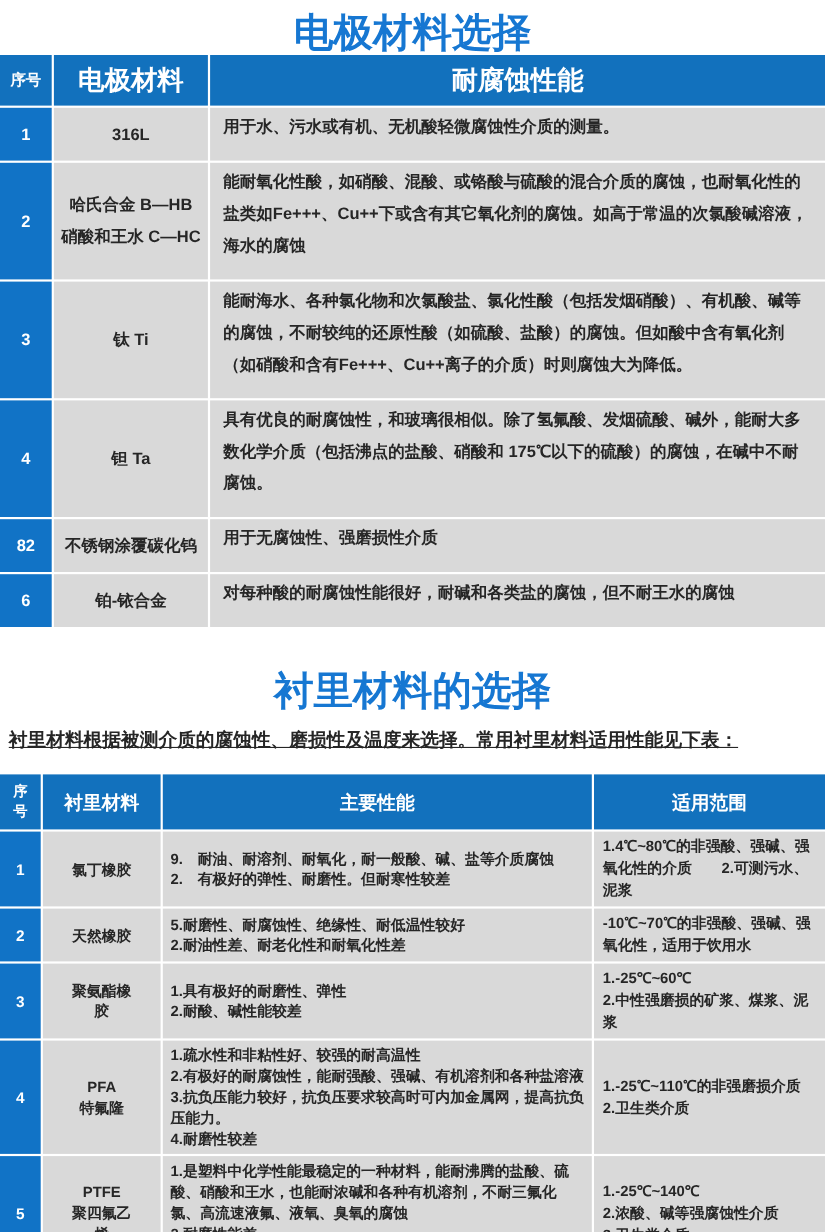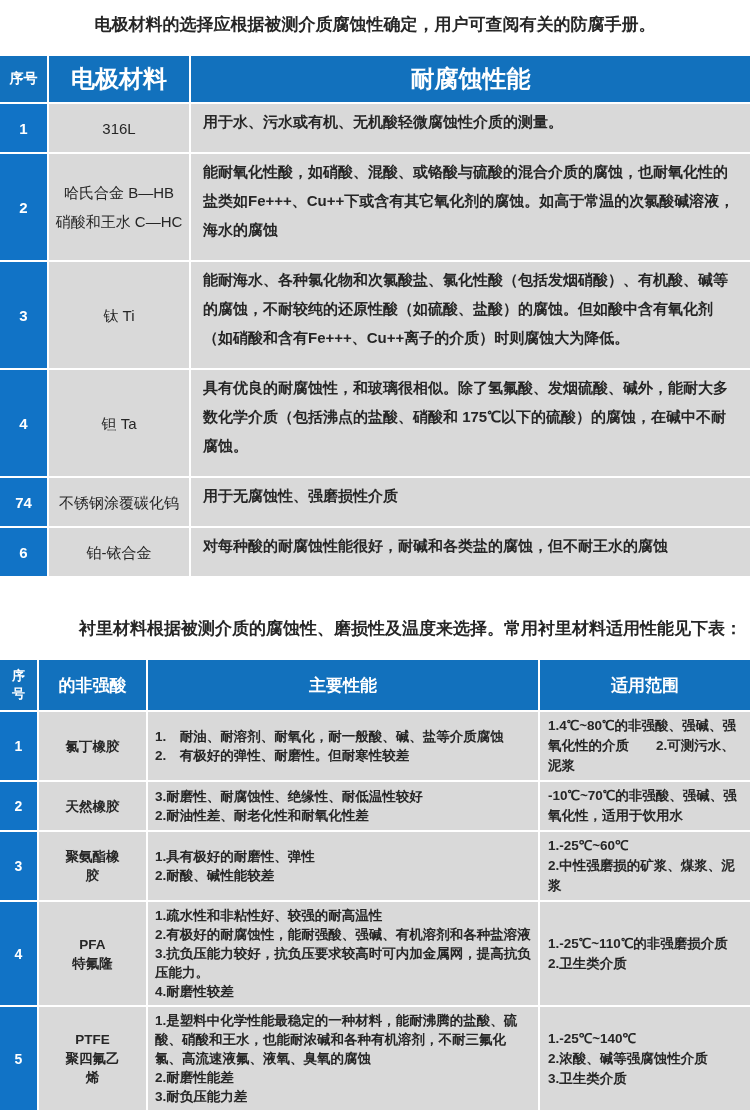--- a/index.html
+++ b/index.html
@@ -12,36 +12,36 @@
 
   .sec-title {
     text-align:center; color:#1677d2; font-weight:bold;
     font-size:36px; line-height:40px; margin:0; padding-top:10px;
   }
   .sec-sub {
     font-size:17px; line-height:22px; font-weight:bold;
     margin:14px 0 20px 0;
   }
   .sub-center { text-align:center; }
-  .sub-left { text-align:right; padding:0 8px; }
+  .sub-left { text-align:left; padding:0 8px;text-decoration:underline; }
 
   .tbl { display:grid; gap:2px; background:#ffffff; width:750px; }
   .t1 { grid-template-columns:47px 140px 1fr; }
   .t2 { grid-template-columns:37px 107px 390px 1fr; }
 
   .cell { background:#d9d9d9; display:flex; align-items:center; }
   .hdr  { background:#1271bd; color:#ffffff; justify-content:center; font-weight:bold; }
   .seq  { background:#1173c6; color:#ffffff; justify-content:center; font-weight:bold; }
 
   
   .t1 .hdr { min-height:46px; font-size:24px; }
   .t1 .hdr-seq { font-size:14px; }
   .t1 .seq { font-size:15px; min-height:26px; }
   .t1 .mat {
-    justify-content:center; text-align:center; font-size:15px; font-weight:400;
+    justify-content:center; text-align:center; font-size:15px; font-weight:700;
     white-space:pre-line; line-height:29px; padding:2px 2px;
   }
   .t1 .perf {
     font-size:15px; font-weight:600; line-height:29px;
     padding:3px 14px 16px 12px; white-space:pre-line;
   }
 
   
   .t2 .hdr { min-height:50px; font-size:17px; }
   .t2 .hdr-seq { font-size:13px; white-space:pre-line; text-align:center; line-height:18px; }
@@ -59,21 +59,21 @@
     padding:4px 4px 4px 8px; white-space:pre-line;
   }
 
   .gap-between-sections { height:28px; }
 </style>
 </head>
 <body>
 
 <div class="page">
 
-  <div class="sec-sub sub-center">电极材料的选择应根据被测介质腐蚀性确定，用户可查阅有关的防腐手册。</div>
+  <h1 class="sec-title">电极材料选择</h1>
 
   <div class="tbl t1">
     <div style="display:contents">
       <div class="cell hdr hdr-seq">序号</div>
       <div class="cell hdr">电极材料</div>
       <div class="cell hdr">耐腐蚀性能</div>
     </div>
 
     <div style="display:contents">
       <div class="cell seq">1</div>
@@ -90,55 +90,56 @@
       <div class="cell seq">3</div>
       <div class="cell mat">钛 Ti</div>
       <div class="cell perf">能耐海水、各种氯化物和次氯酸盐、氯化性酸（包括发烟硝酸）、有机酸、碱等的腐蚀，不耐较纯的还原性酸（如硫酸、盐酸）的腐蚀。但如酸中含有氧化剂（如硝酸和含有Fe+++、Cu++离子的介质）时则腐蚀大为降低。</div>
     </div>
     <div style="display:contents">
       <div class="cell seq">4</div>
       <div class="cell mat">钽 Ta</div>
       <div class="cell perf">具有优良的耐腐蚀性，和玻璃很相似。除了氢氟酸、发烟硫酸、碱外，能耐大多数化学介质（包括沸点的盐酸、硝酸和 175℃以下的硫酸）的腐蚀，在碱中不耐腐蚀。</div>
     </div>
     <div style="display:contents">
-      <div class="cell seq">74</div>
+      <div class="cell seq">82</div>
       <div class="cell mat">不锈钢涂覆碳化钨</div>
       <div class="cell perf">用于无腐蚀性、强磨损性介质</div>
     </div>
     <div style="display:contents">
       <div class="cell seq">6</div>
       <div class="cell mat">铂-铱合金</div>
       <div class="cell perf">对每种酸的耐腐蚀性能很好，耐碱和各类盐的腐蚀，但不耐王水的腐蚀</div>
     </div>
   </div>
 
   <div class="gap-between-sections"></div>
 
+  <h1 class="sec-title">衬里材料的选择</h1>
   <div class="sec-sub sub-left">衬里材料根据被测介质的腐蚀性、磨损性及温度来选择。常用衬里材料适用性能见下表：</div>
 
   <div class="tbl t2">
     <div style="display:contents">
       <div class="cell hdr hdr-seq">序
 号</div>
-      <div class="cell hdr">的非强酸</div>
+      <div class="cell hdr">衬里材料</div>
       <div class="cell hdr">主要性能</div>
       <div class="cell hdr">适用范围</div>
     </div>
 
     <div style="display:contents">
       <div class="cell seq">1</div>
       <div class="cell mat">氯丁橡胶</div>
-      <div class="cell perf">1.　耐油、耐溶剂、耐氧化，耐一般酸、碱、盐等介质腐蚀
+      <div class="cell perf">9.　耐油、耐溶剂、耐氧化，耐一般酸、碱、盐等介质腐蚀
 2.　有极好的弹性、耐磨性。但耐寒性较差</div>
       <div class="cell scope">1.4℃~80℃的非强酸、强碱、强氧化性的介质　　2.可测污水、泥浆</div>
     </div>
     <div style="display:contents">
       <div class="cell seq">2</div>
       <div class="cell mat">天然橡胶</div>
-      <div class="cell perf">3.耐磨性、耐腐蚀性、绝缘性、耐低温性较好
+      <div class="cell perf">5.耐磨性、耐腐蚀性、绝缘性、耐低温性较好
 2.耐油性差、耐老化性和耐氧化性差</div>
       <div class="cell scope">-10℃~70℃的非强酸、强碱、强氧化性，适用于饮用水</div>
     </div>
     <div style="display:contents">
       <div class="cell seq">3</div>
       <div class="cell mat">聚氨酯橡胶</div>
       <div class="cell perf">1.具有极好的耐磨性、弹性
 2.耐酸、碱性能较差</div>
       <div class="cell scope">1.-25℃~60℃
 2.中性强磨损的矿浆、煤浆、泥浆</div>

